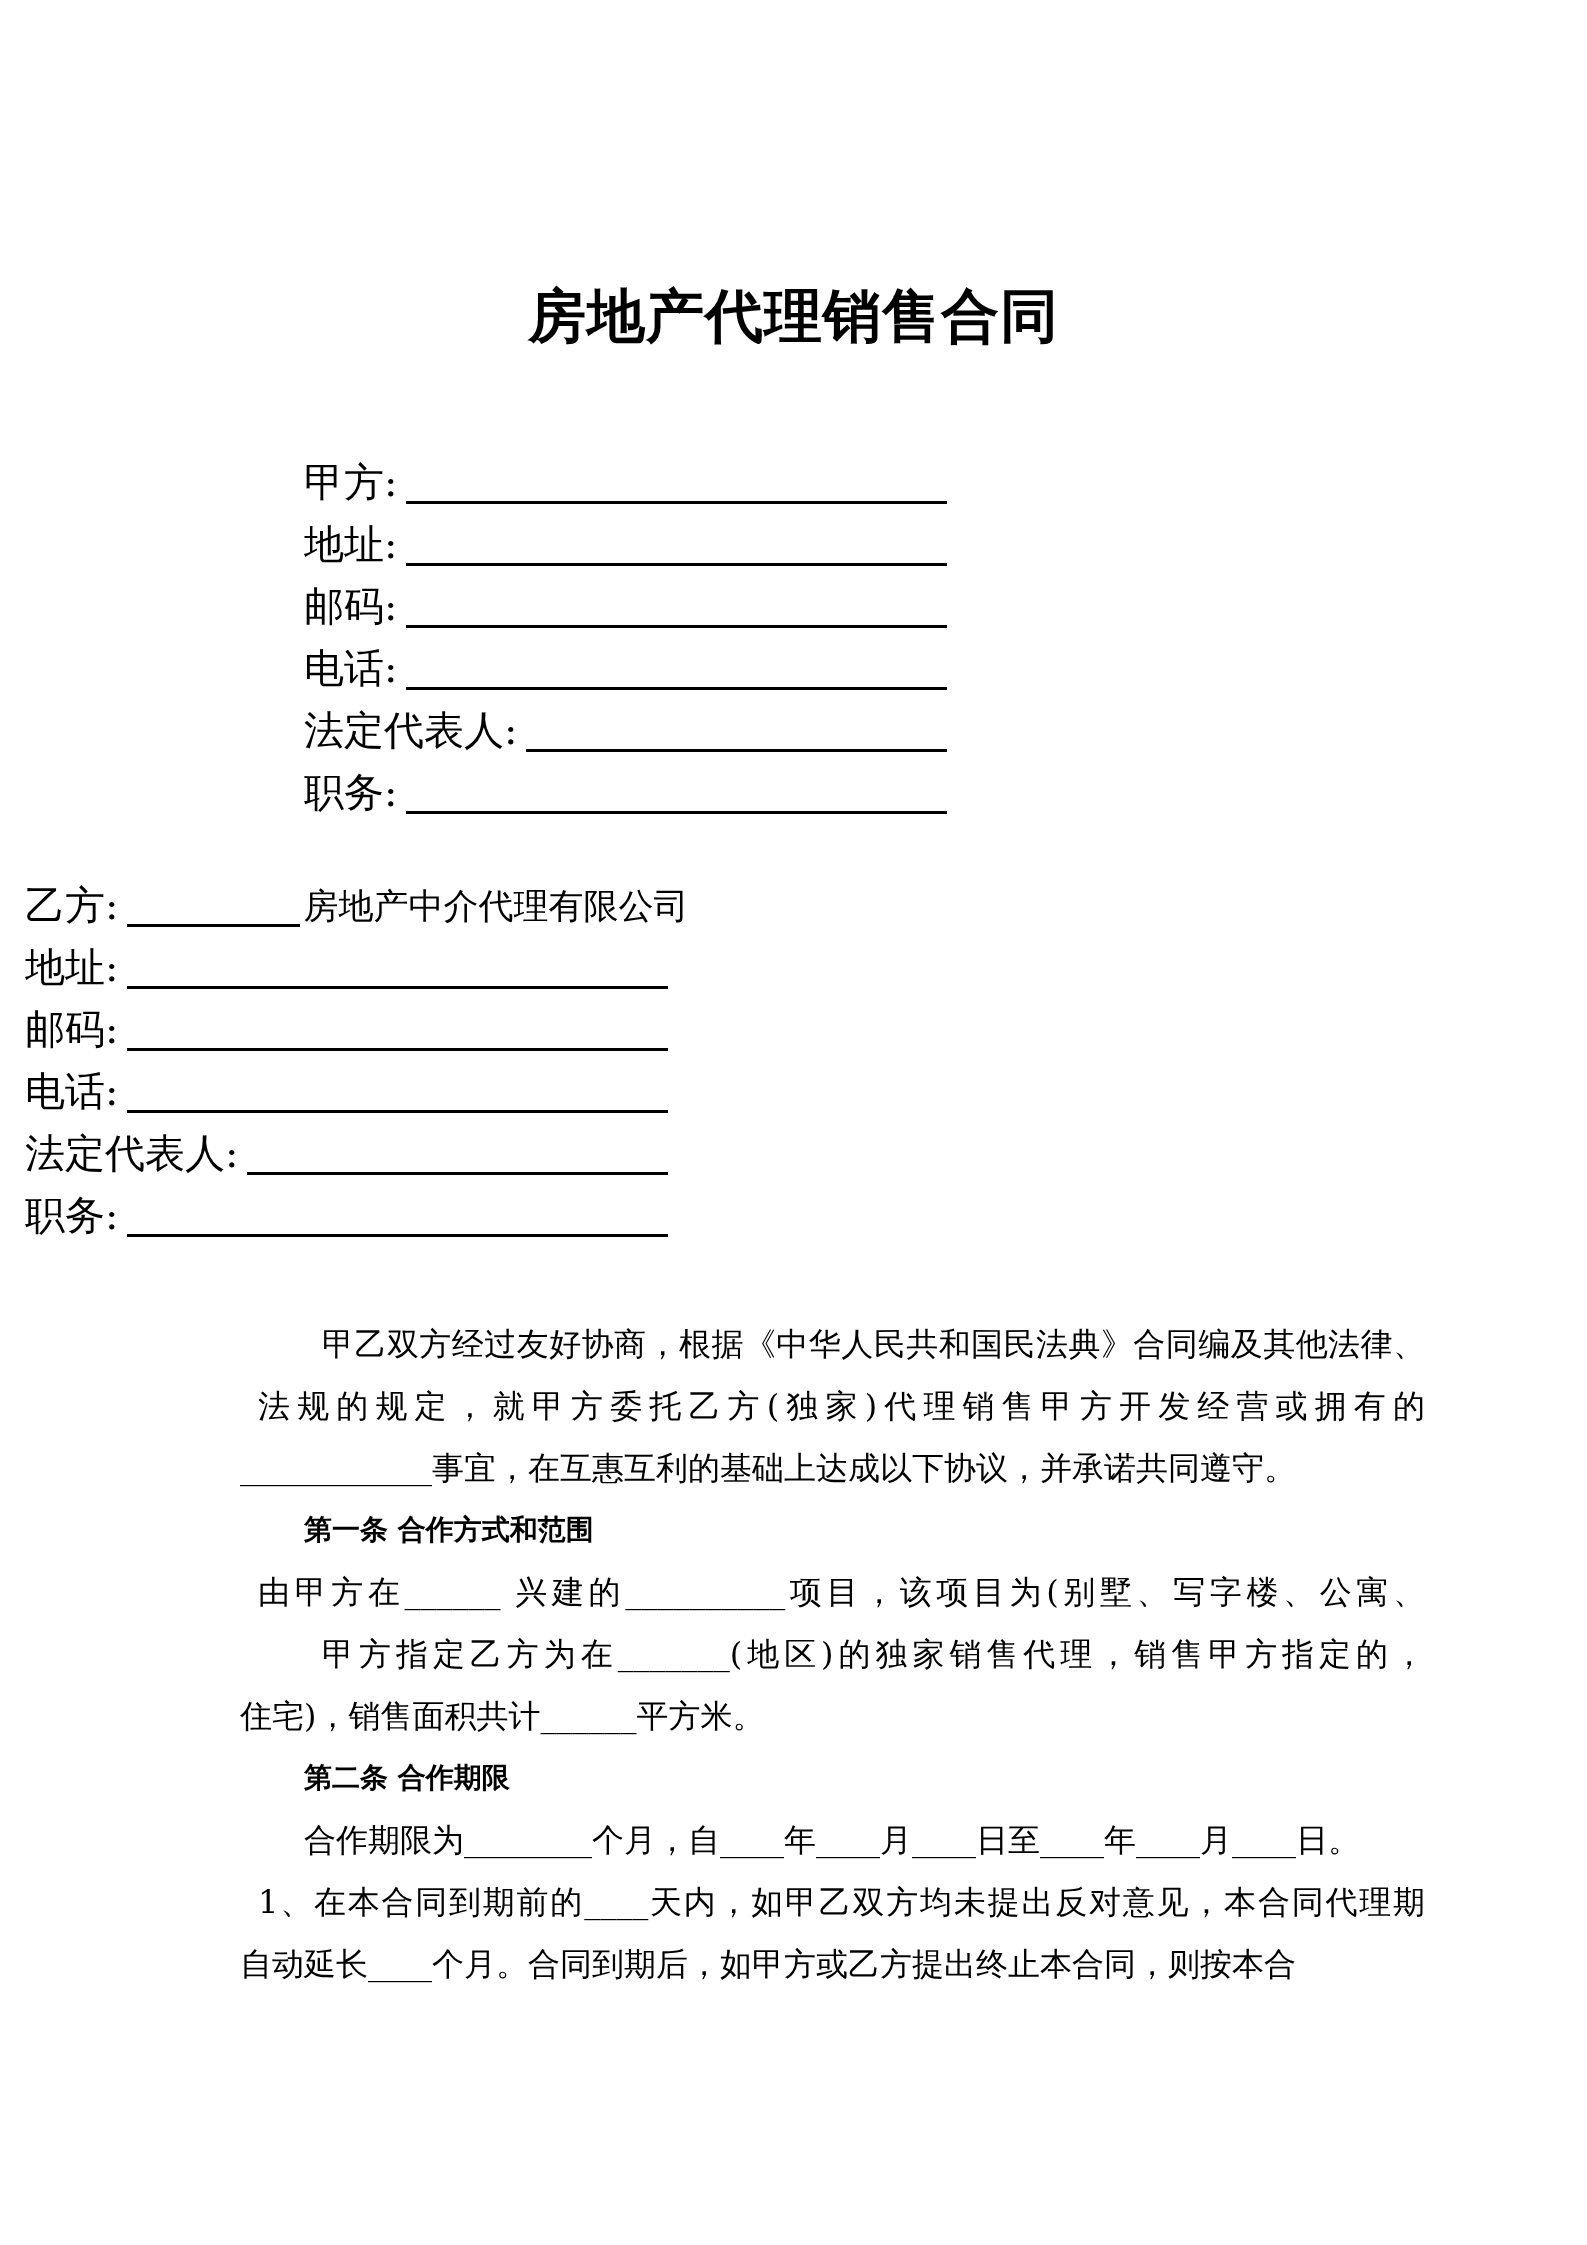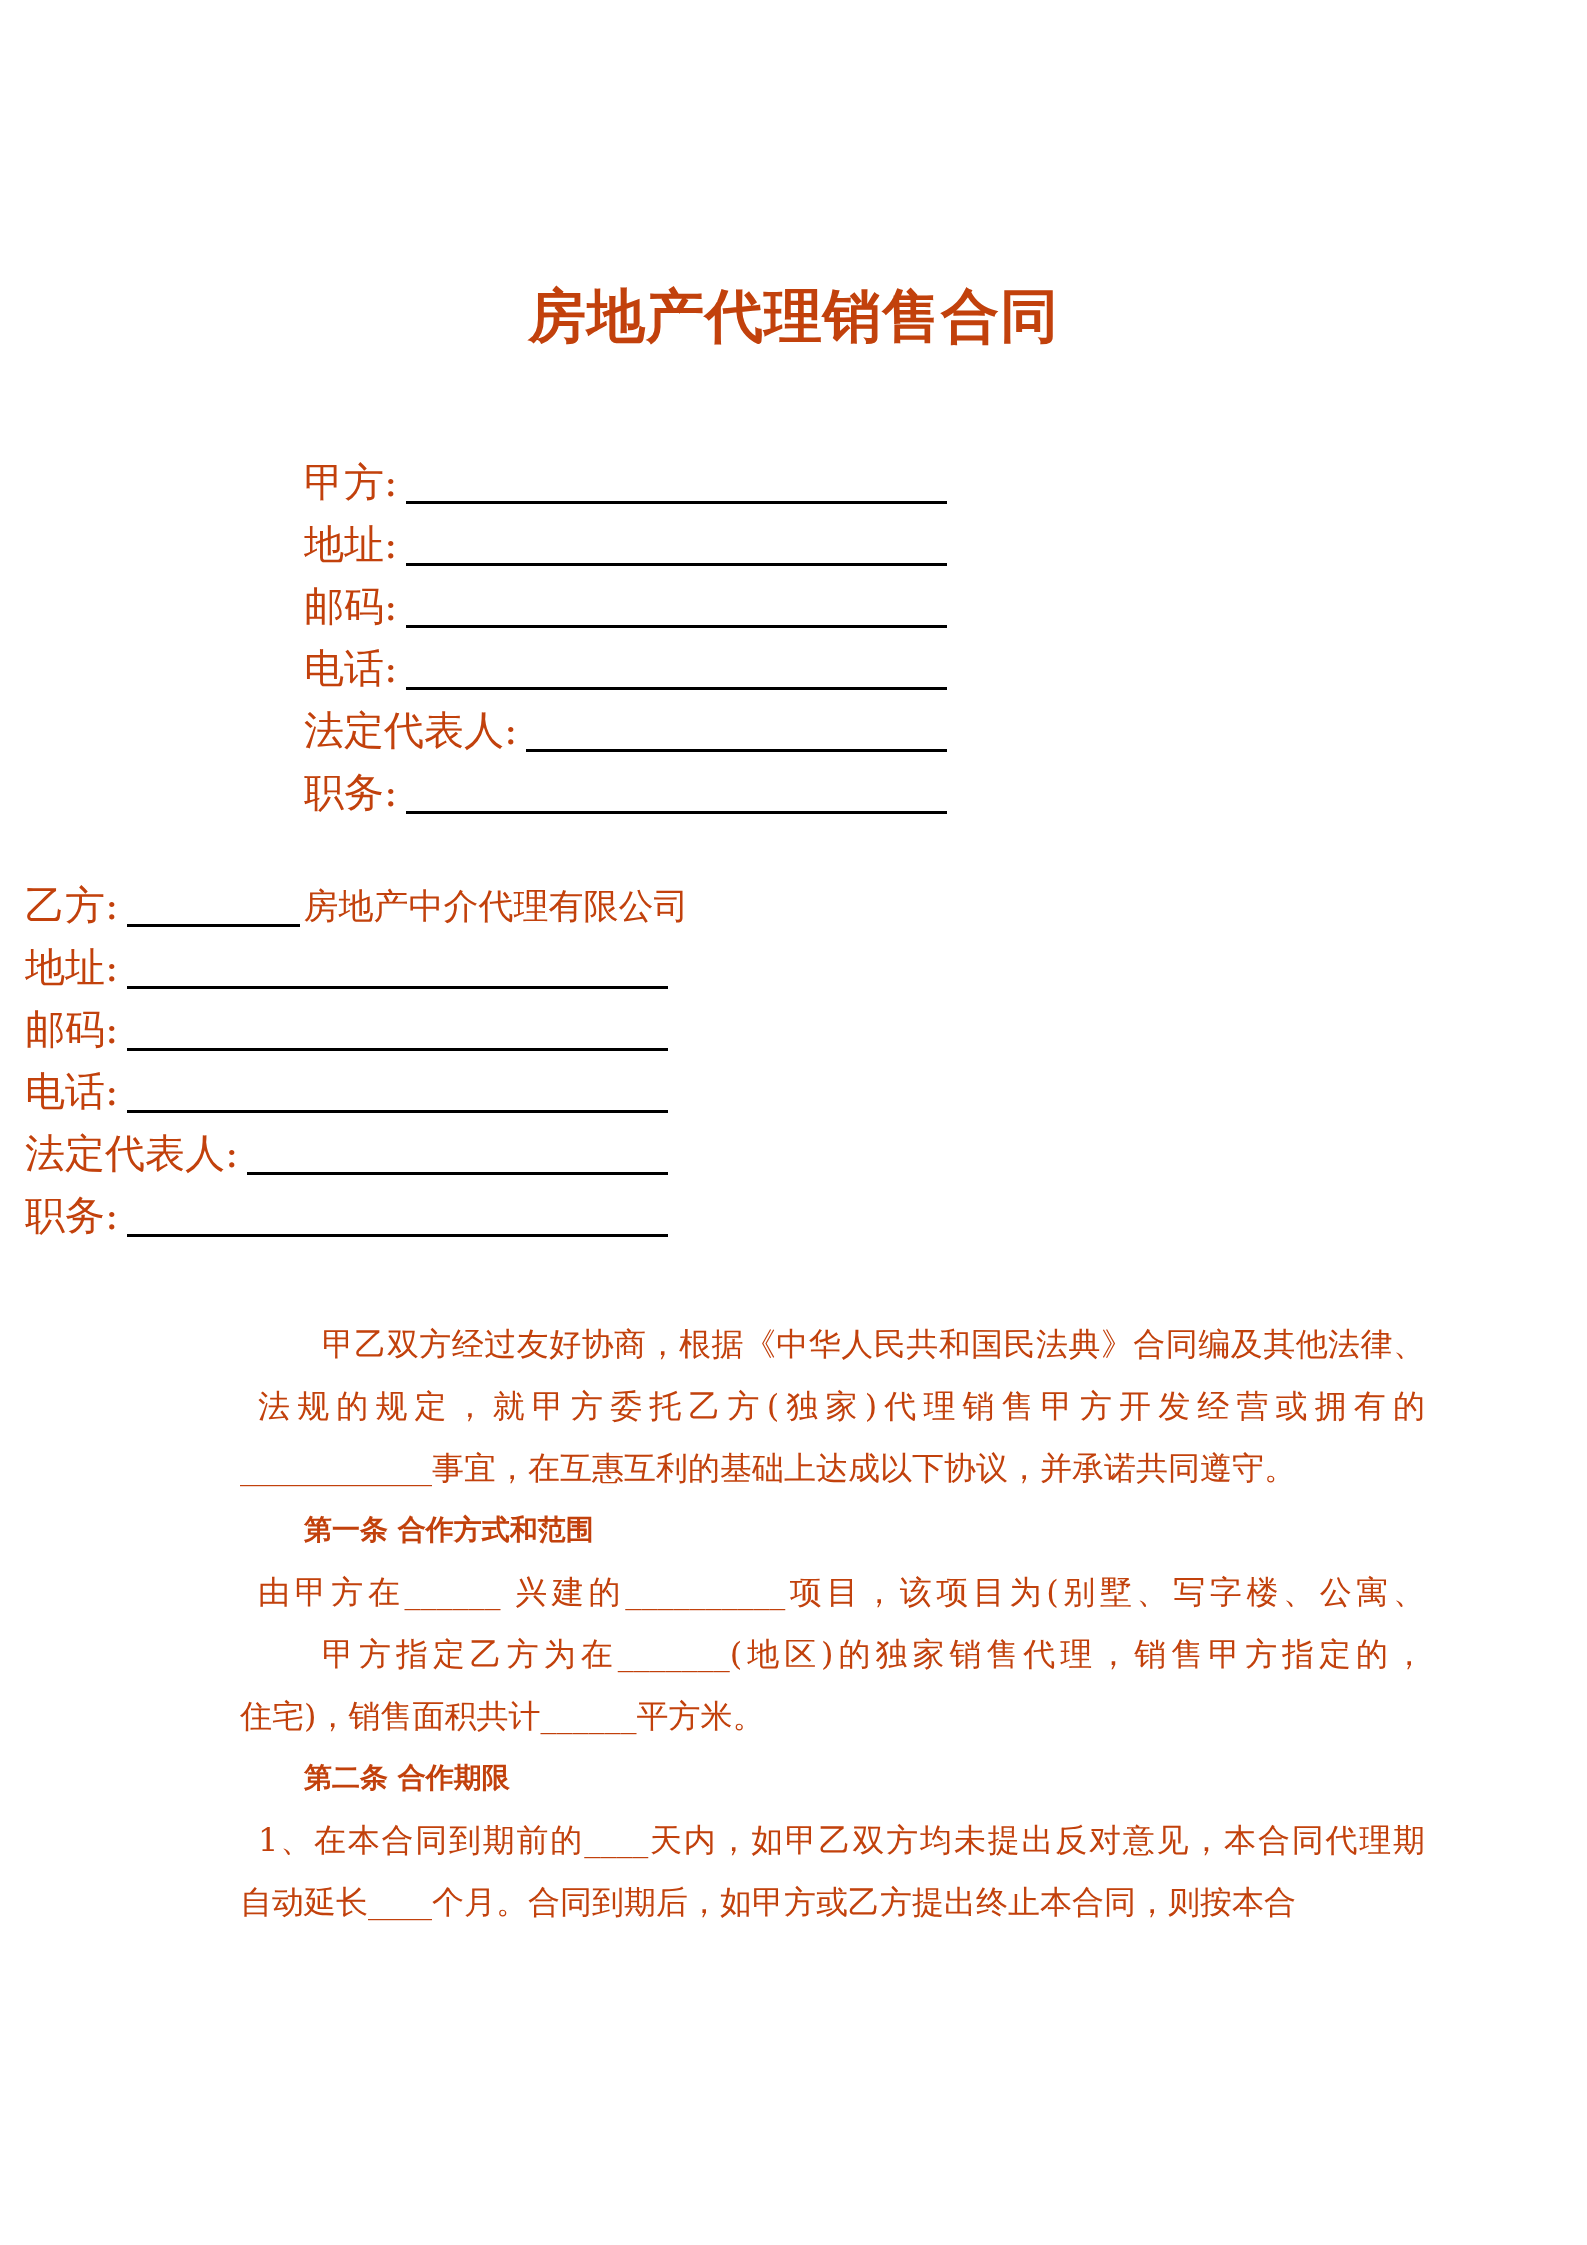--- a/index.html
+++ b/index.html
@@ -6,21 +6,21 @@
       margin: 0;
       padding: 0;
       background: #ffffff;
     }
     .page {
       position: relative;
       width: 1587px;
       height: 2245px;
       margin: 0 auto;
       background: #ffffff;
-      color: #c2410c;
+      color: #000000;
       font-family: "DejaVu Serif", "Liberation Serif", serif;
       overflow: hidden;
     }
     .doc-title {
       margin: 276px 0 0 0;
       height: 80px;
       line-height: 80px;
       text-align: center;
       font-size: 58px;
       font-weight: 700;
@@ -146,17 +146,18 @@
 
   <div class="body-text">
     <div class="line indent justify">甲乙双方经过友好协商，根据《中华人民共和国民法典》合同编及其他法律、</div>
     <div class="line justify">法规的规定，就甲方委托乙方(独家)代理销售甲方开发经营或拥有的</div>
     <div class="line">____________事宜，在互惠互利的基础上达成以下协议，并承诺共同遵守。</div>
     <div class="line heading indent">第一条 合作方式和范围</div>
     <div class="line justify">由甲方在______ 兴建的__________项目，该项目为(别墅、写字楼、公寓、</div>
     <div class="line indent justify">甲方指定乙方为在_______(地区)的独家销售代理，销售甲方指定的，</div>
     <div class="line">住宅)，销售面积共计______平方米。</div>
     <div class="line heading indent">第二条 合作期限</div>
+    <div class="line indent">合作期限为________个月，自____年____月____日至____年____月____日。</div>
     <div class="line justify">1、在本合同到期前的____天内，如甲乙双方均未提出反对意见，本合同代理期</div>
     <div class="line">自动延长____个月。合同到期后，如甲方或乙方提出终止本合同，则按本合</div>
   </div>
 
 </div>
 
 </body></html>

